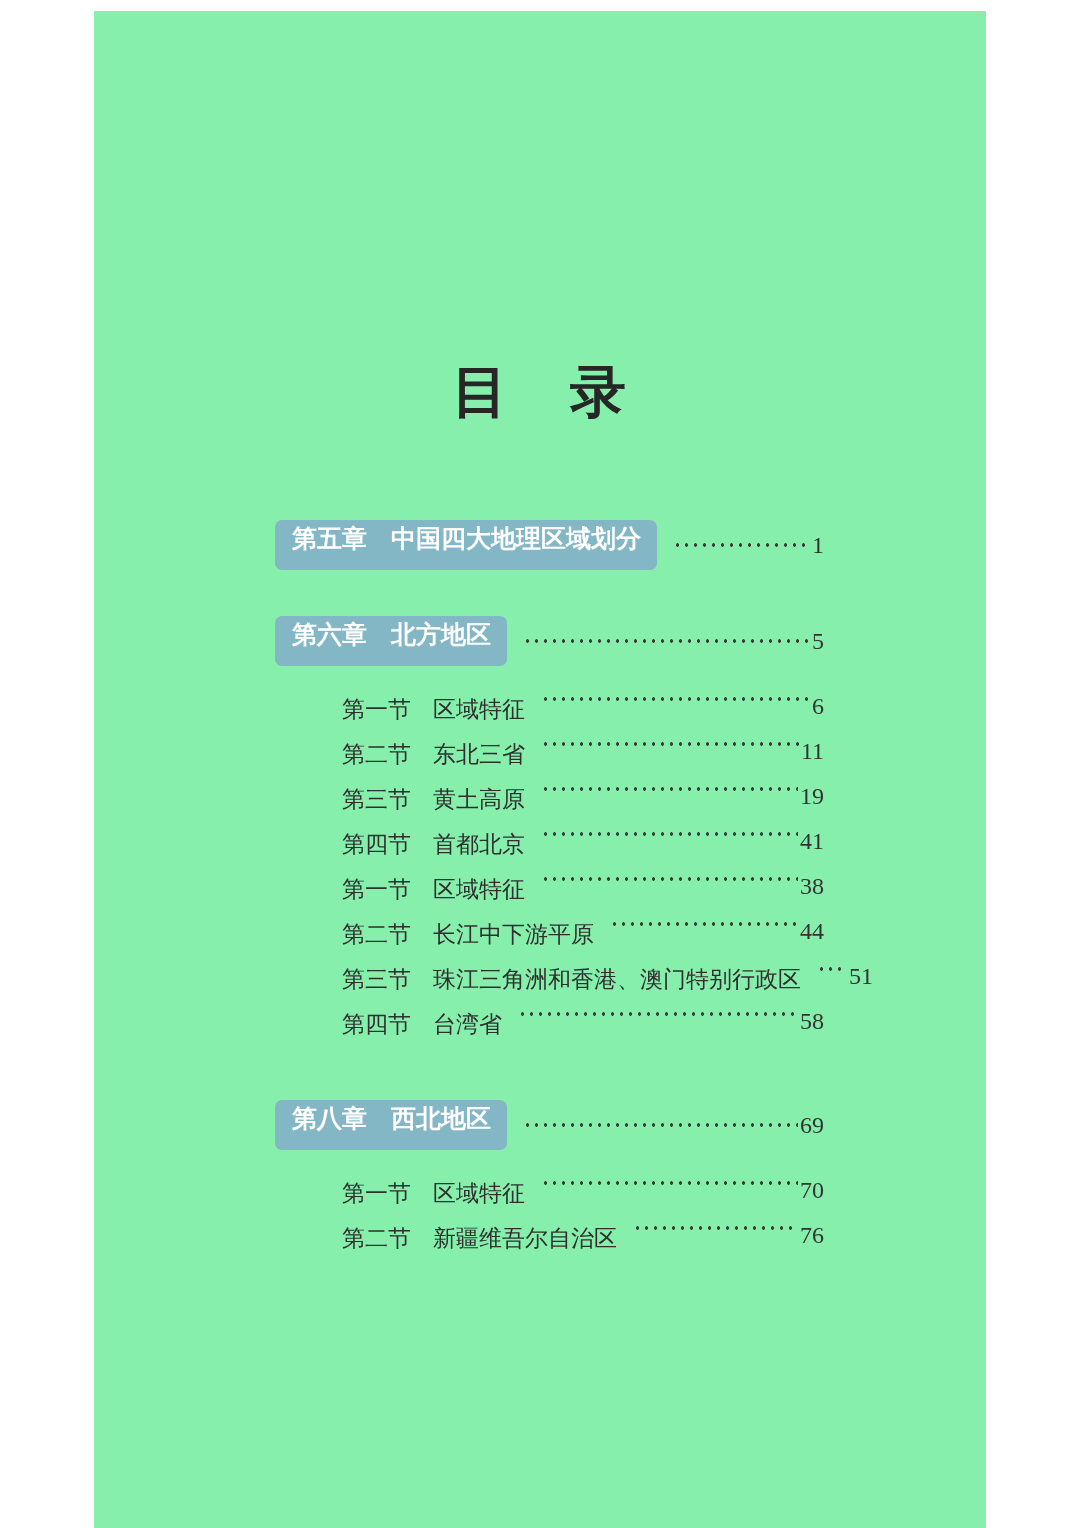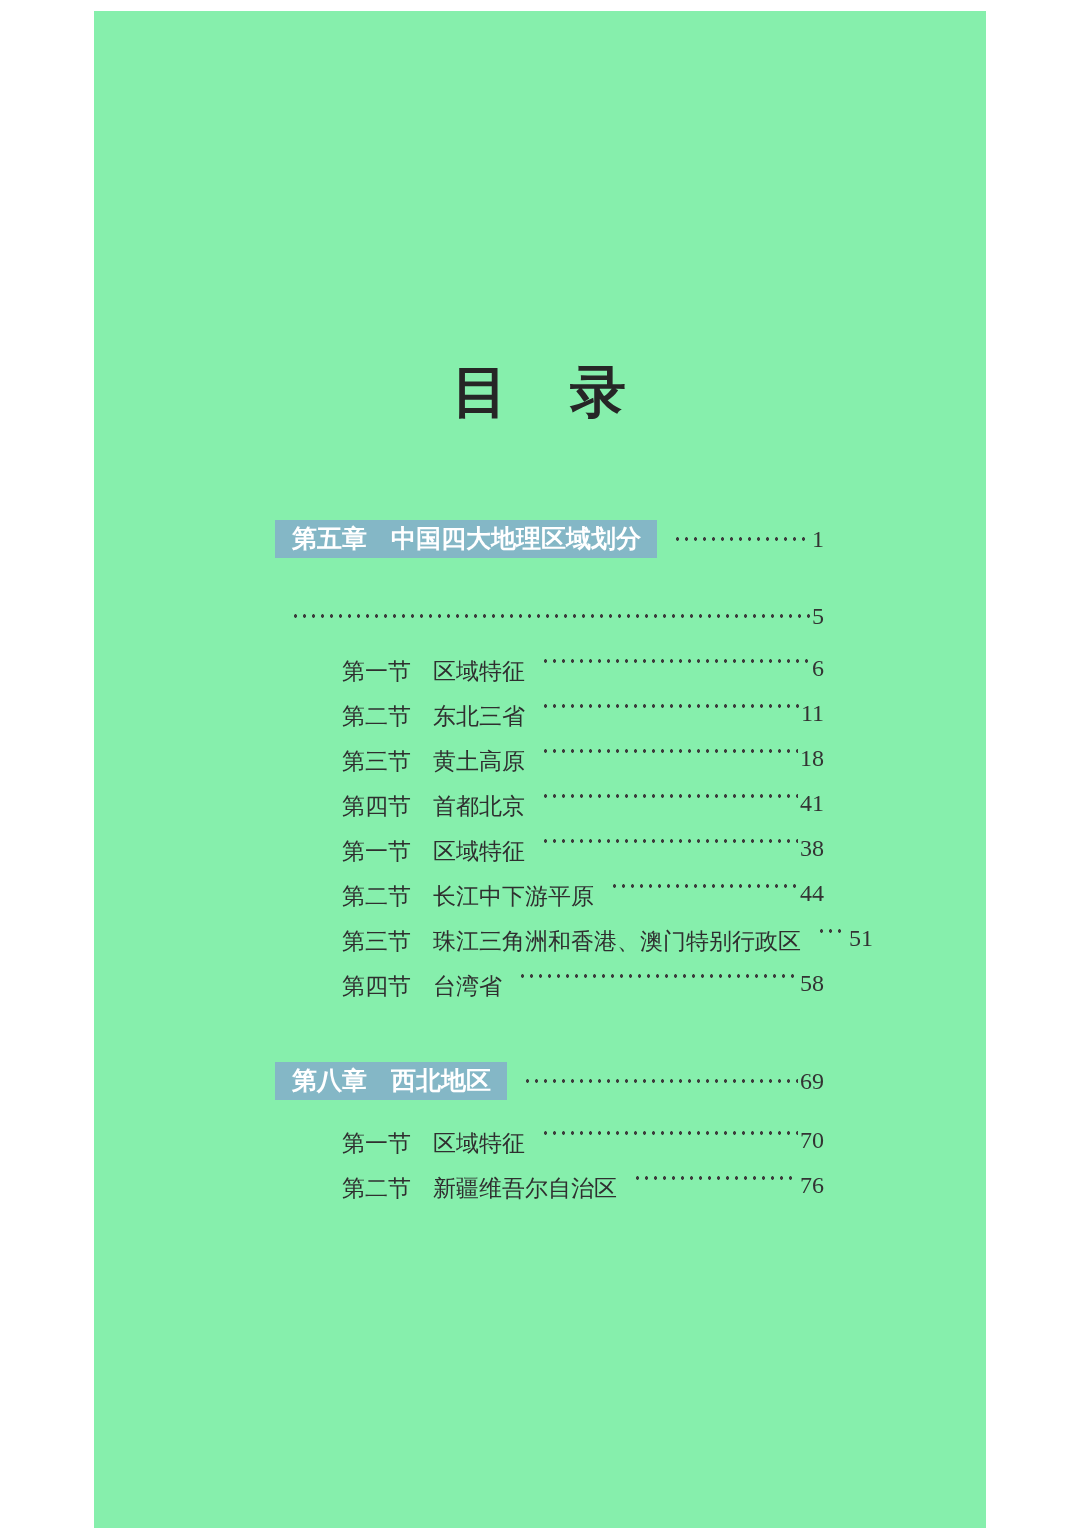--- a/index.html
+++ b/index.html
@@ -42,22 +42,23 @@
   }
   .chapter-block:first-child .chapter-row { margin-top: 0; }
   .chapter-box {
     display: inline-flex;
     align-items: center;
     background: #84b7c6;
     color: #ffffff;
     font-weight: bold;
     font-size: 25px;
     line-height: 1;
-    padding: 6px 16px 7px 17px;
+    padding: 6px 16px 19px 17px;
     white-space: nowrap;
+    border-radius: 7px;
   }
   .chapter-box .chapter-label { margin-right: 24px; }
   .section-row {
     display: flex;
     height: 45px;
     padding-left: 67px; 
     font-size: 23px;
     color: #2f2f2f;
   }
   .section-row .section-label {
@@ -97,20 +98,24 @@
         <span class="chapter-title">中国四大地理区域划分</span>
       </span>
       <span class="leader"></span>
       <span class="page-num">1</span>
     </div>
     <div class="sections"></div>
   </div>
 
   <div class="chapter-block">
     <div class="chapter-row">
+      <span class="chapter-box">
+        <span class="chapter-label">第六章</span>
+        <span class="chapter-title">北方地区</span>
+      </span>
       <span class="leader"></span>
       <span class="page-num">5</span>
     </div>
     <div class="sections">
   <div class="section-row">
     <span class="section-label">第一节</span>
     <span class="section-title">区域特征</span>
     <span class="leader"></span>
     <span class="page-num">6</span>
   </div>
@@ -119,21 +124,21 @@
     <span class="section-label">第二节</span>
     <span class="section-title">东北三省</span>
     <span class="leader"></span>
     <span class="page-num">11</span>
   </div>
 
   <div class="section-row">
     <span class="section-label">第三节</span>
     <span class="section-title">黄土高原</span>
     <span class="leader"></span>
-    <span class="page-num">18</span>
+    <span class="page-num">19</span>
   </div>
 
   <div class="section-row">
     <span class="section-label">第四节</span>
     <span class="section-title">首都北京</span>
     <span class="leader"></span>
     <span class="page-num">41</span>
   </div>
 </div>
   </div>

